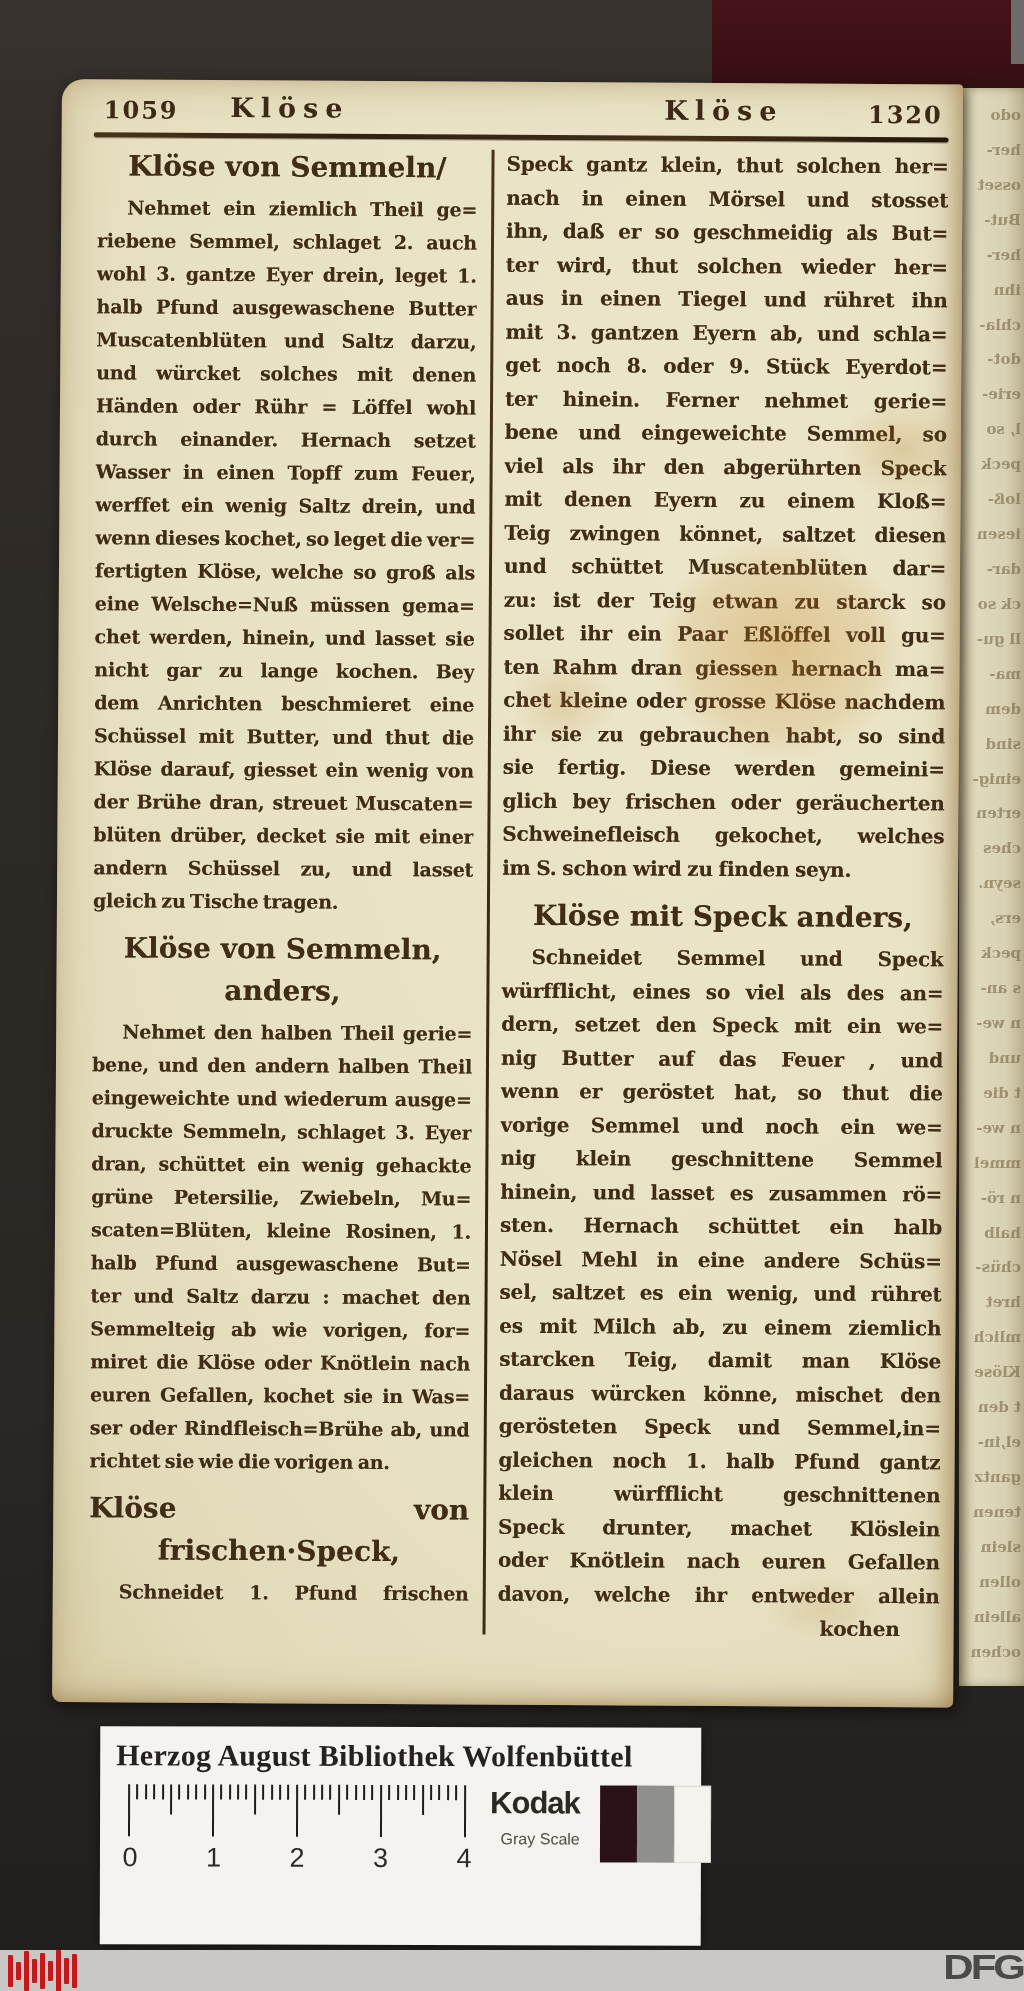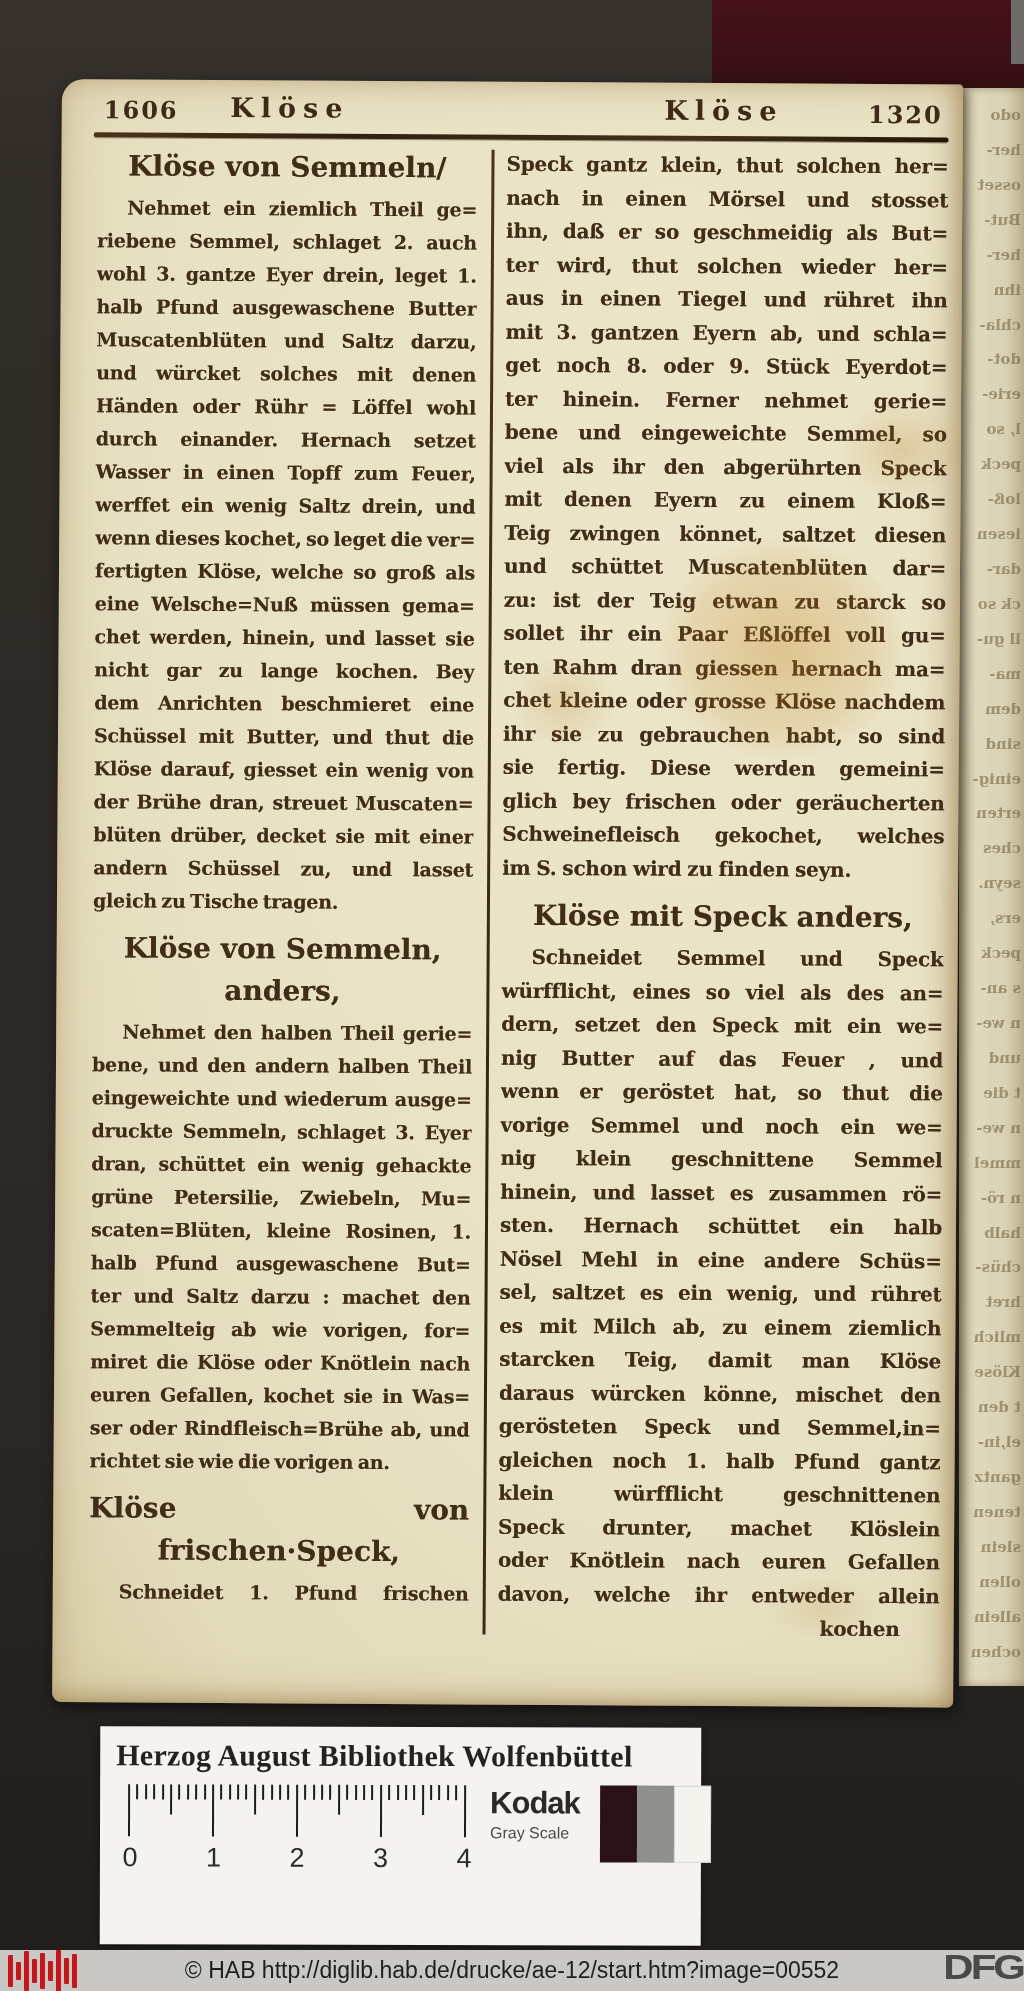--- a/index.html
+++ b/index.html
@@ -76,24 +76,24 @@
   .card-row{display:flex;align-items:flex-start;margin-top:12px;}
   .ruler{width:338px;position:relative;margin-left:12px;}
   .ticks{display:flex;justify-content:space-between;height:52px;align-items:flex-start;}
   .tick{width:2px;background:#1d1d1d;}
   .tick.tall{height:52px;}
   .tick.mid{height:30px;}
   .tick.small{height:15px;}
   .nums{display:flex;justify-content:space-between;width:354px;margin:6px 0 0 -8px;
         font-family:"Liberation Sans",sans-serif;font-size:27px;color:#2a2a2a;}
   .num{width:20px;text-align:center;}
-  .kodak{margin-left:24px;text-align:left;margin-top:2px;}
+  .kodak{margin-left:24px;text-align:right;margin-top:2px;}
   .kodak-name{font-family:"Liberation Sans",sans-serif;font-weight:bold;font-size:31px;
         color:#2c2824;letter-spacing:-1px;line-height:1;}
-  .kodak-sub{font-family:"Liberation Sans",sans-serif;font-size:16px;color:#4e4a46;margin-top:6px;}
+  .kodak-sub{font-family:"Liberation Sans",sans-serif;font-size:16px;color:#4e4a46;margin-top:12px;}
   .patches{display:flex;margin-left:20px;}
   .patch{width:37px;height:77px;}
   .patch:last-child{border:1px solid #d8d6d0;box-sizing:border-box;}
 
   
   .footer{position:absolute;left:0;bottom:0;width:1024px;height:41px;background:#c9c8c5;}
   .barcode{position:absolute;left:8px;top:0;height:41px;display:flex;align-items:center;gap:3px;}
   .bar{width:5px;border-radius:1px;}
   .copyright{position:absolute;left:0;right:0;top:7px;text-align:center;
         font-family:"Liberation Sans",sans-serif;font-size:23px;color:#1f1f1f;}
@@ -154,21 +154,21 @@
     <div class="edge-line">ochen</div>
   </div>
 
 <div class="paper">
   <div class="stain s1"></div>
   <div class="stain s2"></div>
   <div class="stain s3"></div>
   <div class="stain s4"></div>
 
   <div class="pg-header">
-    <span class="pgnum n-left">1606</span>
+    <span class="pgnum n-left">1059</span>
     <span class="runhead rh-left">Klöse</span>
     <span class="runhead rh-right">Klöse</span>
     <span class="pgnum n-right">1320</span>
   </div>
   <div class="head-rule"></div>
 
   <div class="cols">
     <div class="col col-left">
         <div class="line h1">Klöse von Semmeln/</div>
         <div class="line ind">Nehmet ein ziemlich Theil ge=</div>
@@ -334,15 +334,14 @@
       <div class="bar" style="height: 32px; background: rgb(195, 24, 28);"></div>
       <div class="bar" style="height: 18px; background: rgb(195, 24, 28);"></div>
       <div class="bar" style="height: 40px; background: rgb(195, 24, 28);"></div>
       <div class="bar" style="height: 24px; background: rgb(195, 24, 28);"></div>
       <div class="bar" style="height: 36px; background: rgb(195, 24, 28);"></div>
       <div class="bar" style="height: 20px; background: rgb(195, 24, 28);"></div>
       <div class="bar" style="height: 42px; background: rgb(195, 24, 28);"></div>
       <div class="bar" style="height: 26px; background: rgb(195, 24, 28);"></div>
       <div class="bar" style="height: 34px; background: rgb(195, 24, 28);"></div>
     </div>
-  <div class="copyright">© HAB http://diglib.hab.de/drucke/ae-12/start.htm?image=00552</div>
   <div class="dfg">DFG</div>
 </div>
 
 </body></html>

